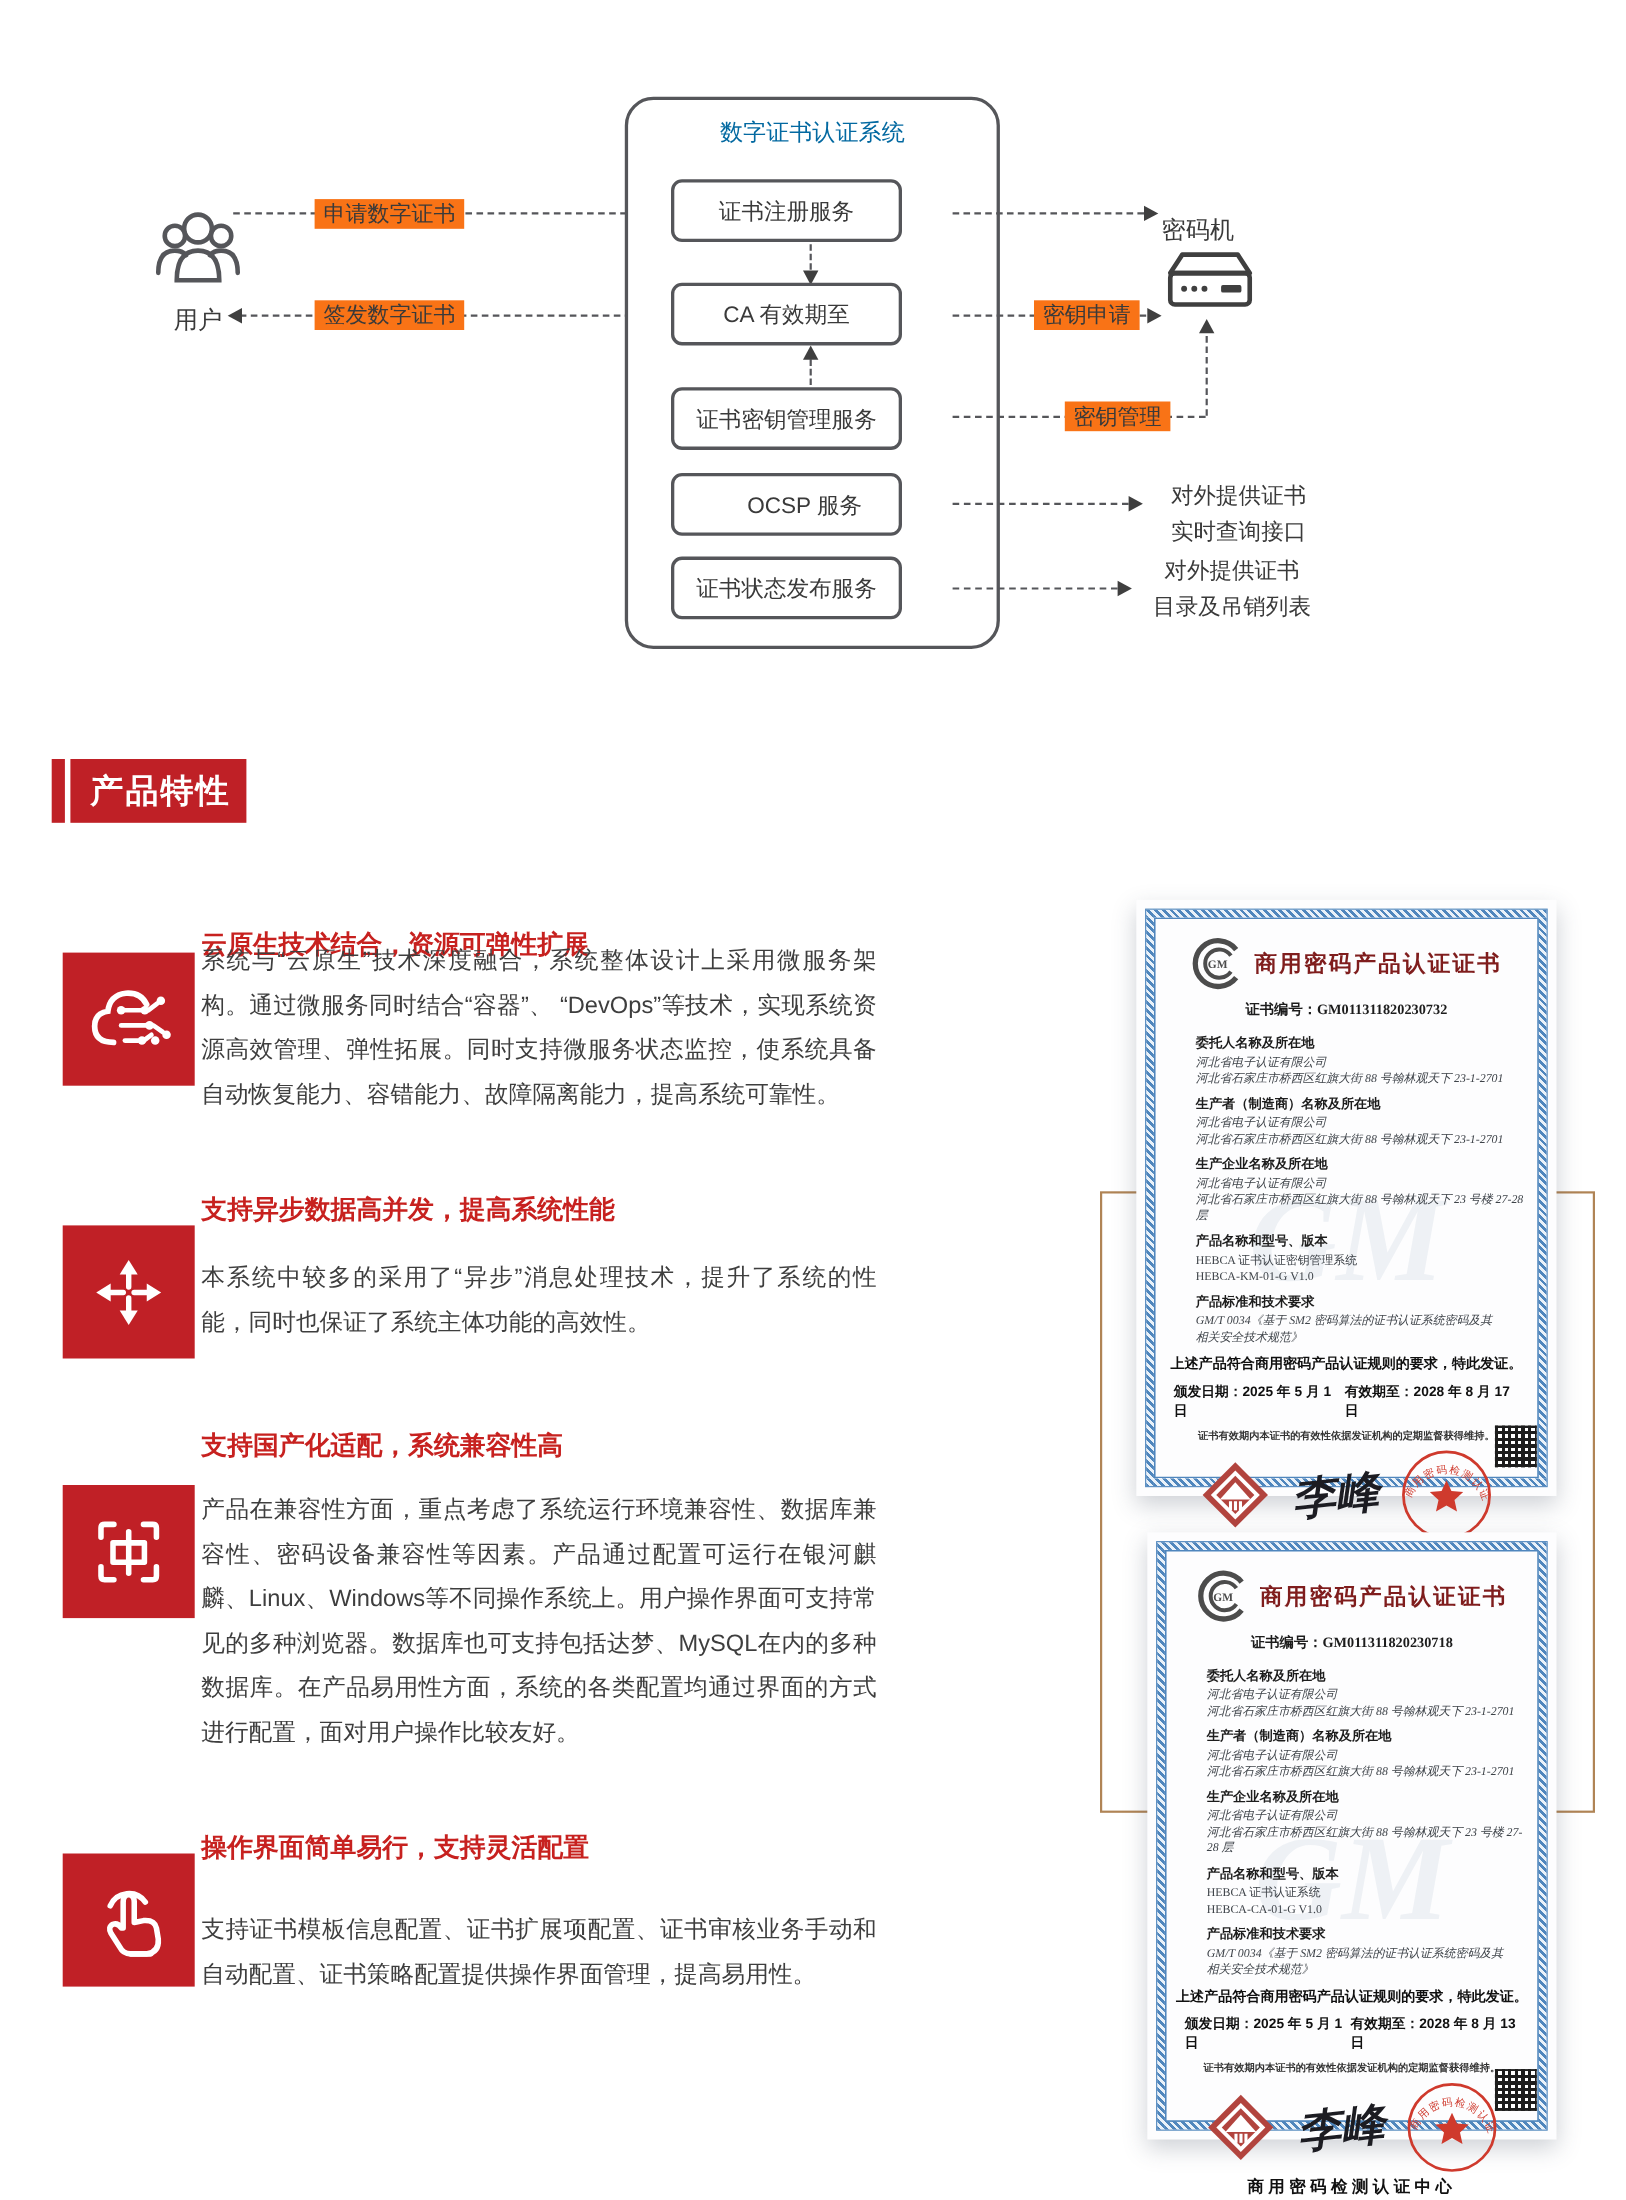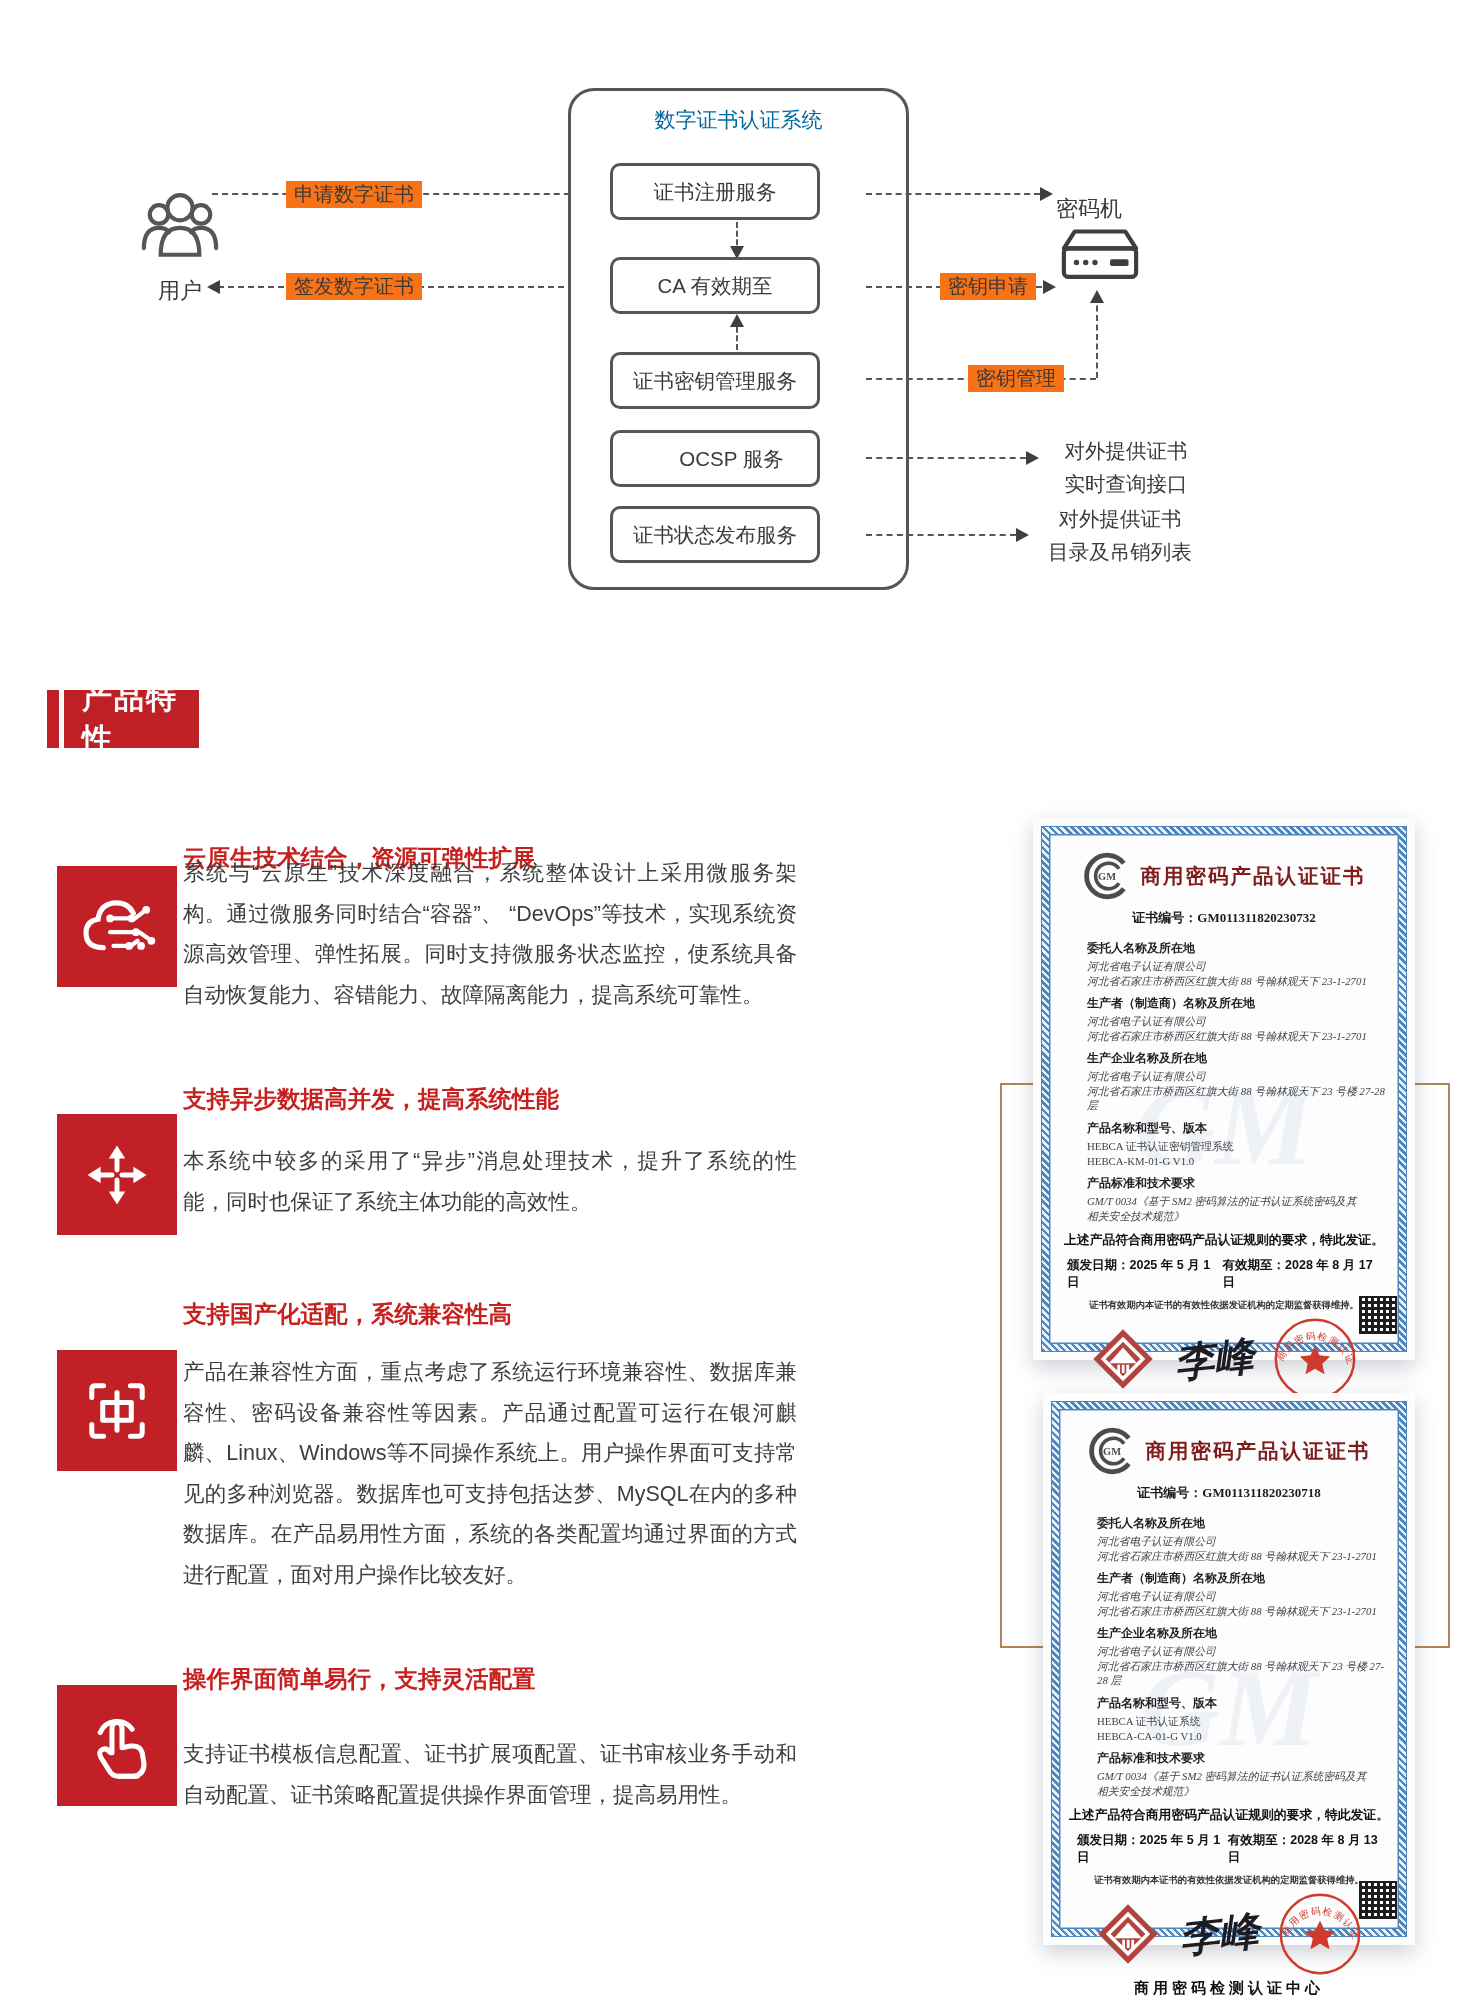--- a/index.html
+++ b/index.html
@@ -24,21 +24,21 @@
     border-right:7px solid transparent; border-bottom:13px solid #3f3f3f; }
   .arr-d { position:absolute; width:0; height:0; border-left:7px solid transparent;
     border-right:7px solid transparent; border-top:13px solid #3f3f3f; }
   .dg-label { position:absolute; background:#f97316; padding:0 8px; font-size:20px;
     color:#3a3a3a; z-index:3; white-space:nowrap; }
   .dg-side-label { position:absolute; font-size:20.5px; color:#3a3a3a; text-align:center;
     line-height:33px; white-space:nowrap; }
 
   
   .sec-bar { position:absolute; left:47px; top:690px; width:12px; height:58px; background:#bf2026; }
-  .sec-block { position:absolute; left:64px; top:690px; width:135px; height:58px; background:#bf2026;
+  .sec-block { position:absolute; left:64px; top:690px; width:160px; height:58px; background:#bf2026;
     color:#fff; font-size:30px; font-weight:bold; display:flex; align-items:center; padding-left:18px;
     letter-spacing:2px; }
 
   
   .feat-icon { position:absolute; left:57px; width:120px; height:121px; background:#c02026;
     display:flex; align-items:center; justify-content:center; }
   .feat-title { position:absolute; left:183px; font-size:23.5px; font-weight:bold; color:#c7211f;
     white-space:nowrap; }
   .feat-body { position:absolute; left:183px; width:614px; font-size:21.5px; line-height:40.5px;
     color:#3e3e3e; text-align:justify; }

